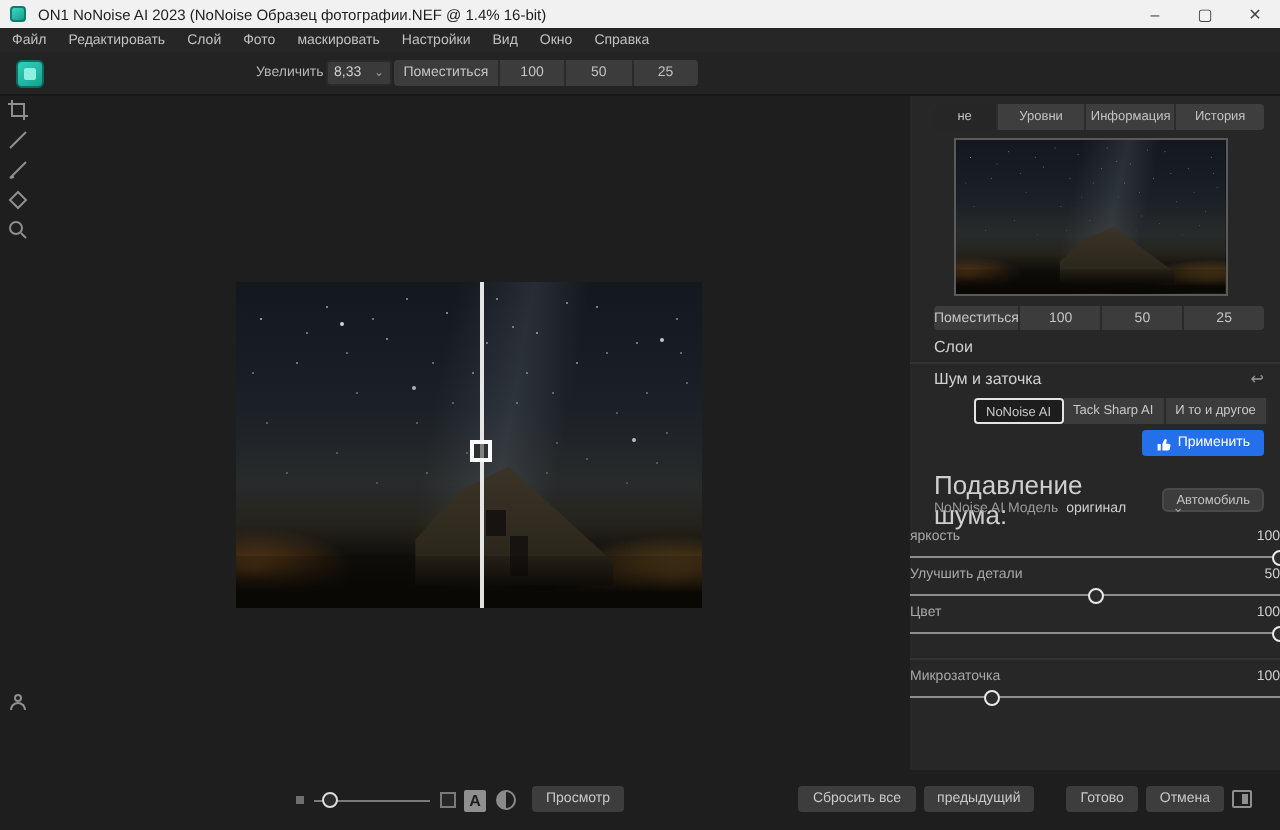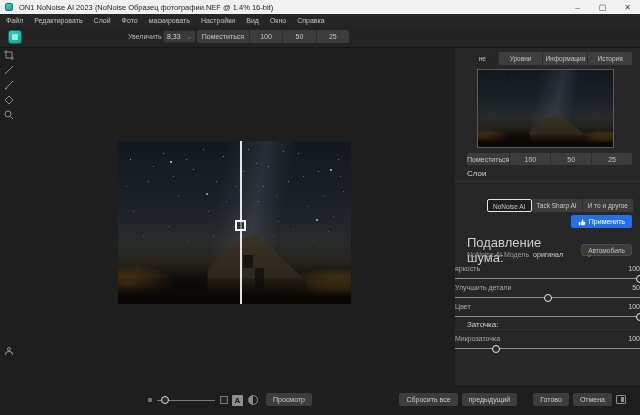--- a/index.html
+++ b/index.html
@@ -242,20 +242,24 @@
   <div class="rp-pad seg-group navzoom">
     <div class="seg fit">Поместиться</div>
     <div class="seg">100</div>
     <div class="seg">50</div>
     <div class="seg">25</div>
   </div>
 
   <div class="rp-pad layers-row">Слои</div>
   <div class="divider" style="top:133px;"></div>
 
+  <div class="rp-pad noise-hdr">
+    <span class="noise-title">Шум и заточка</span>
+    <span class="reset-ico">↩</span>
+  </div>
 
   <div class="rp-pad mode-group" style="right:auto;">
     <div class="mode-btn active">NoNoise AI</div>
     <div class="mode-btn">Tack Sharp AI</div>
     <div class="mode-btn">И то и другое</div>
   </div>
 
   <div class="apply-btn">
     <svg width="8" height="8" viewBox="0 0 10 10">
         <path d="M1 5h2v4H1zM4 9h3.5c.6 0 1-.3 1.1-.9l.4-2.2c.1-.6-.3-1.1-1-1.1H6.3l.4-1.9c.1-.6-.3-1-.8-1-.3 0-.6.2-.7.5L4 5v4z"></path>
@@ -293,21 +297,20 @@
 
   <div class="rp-pad sl-label-row" style="top:255px;">
     <span>Цвет</span>
     <span class="sl-val">100</span>
   </div>
   <div class="rp-pad sl-track" style="top:268px;">
     <div class="sl-handle" style="left: 100%;"></div>
   </div>
 
   <div class="divider" style="top:281px;"></div>
-  <div class="rp-pad sharp-hdr">Заточка:</div>
 
   <div class="rp-pad sl-label-row" style="top:287px;">
     <span>Микрозаточка</span>
     <span class="sl-val">100</span>
   </div>
   <div class="rp-pad sl-track" style="top:300px;">
     <div class="sl-handle" style="left: 22%;"></div>
   </div>
 </div>
 

